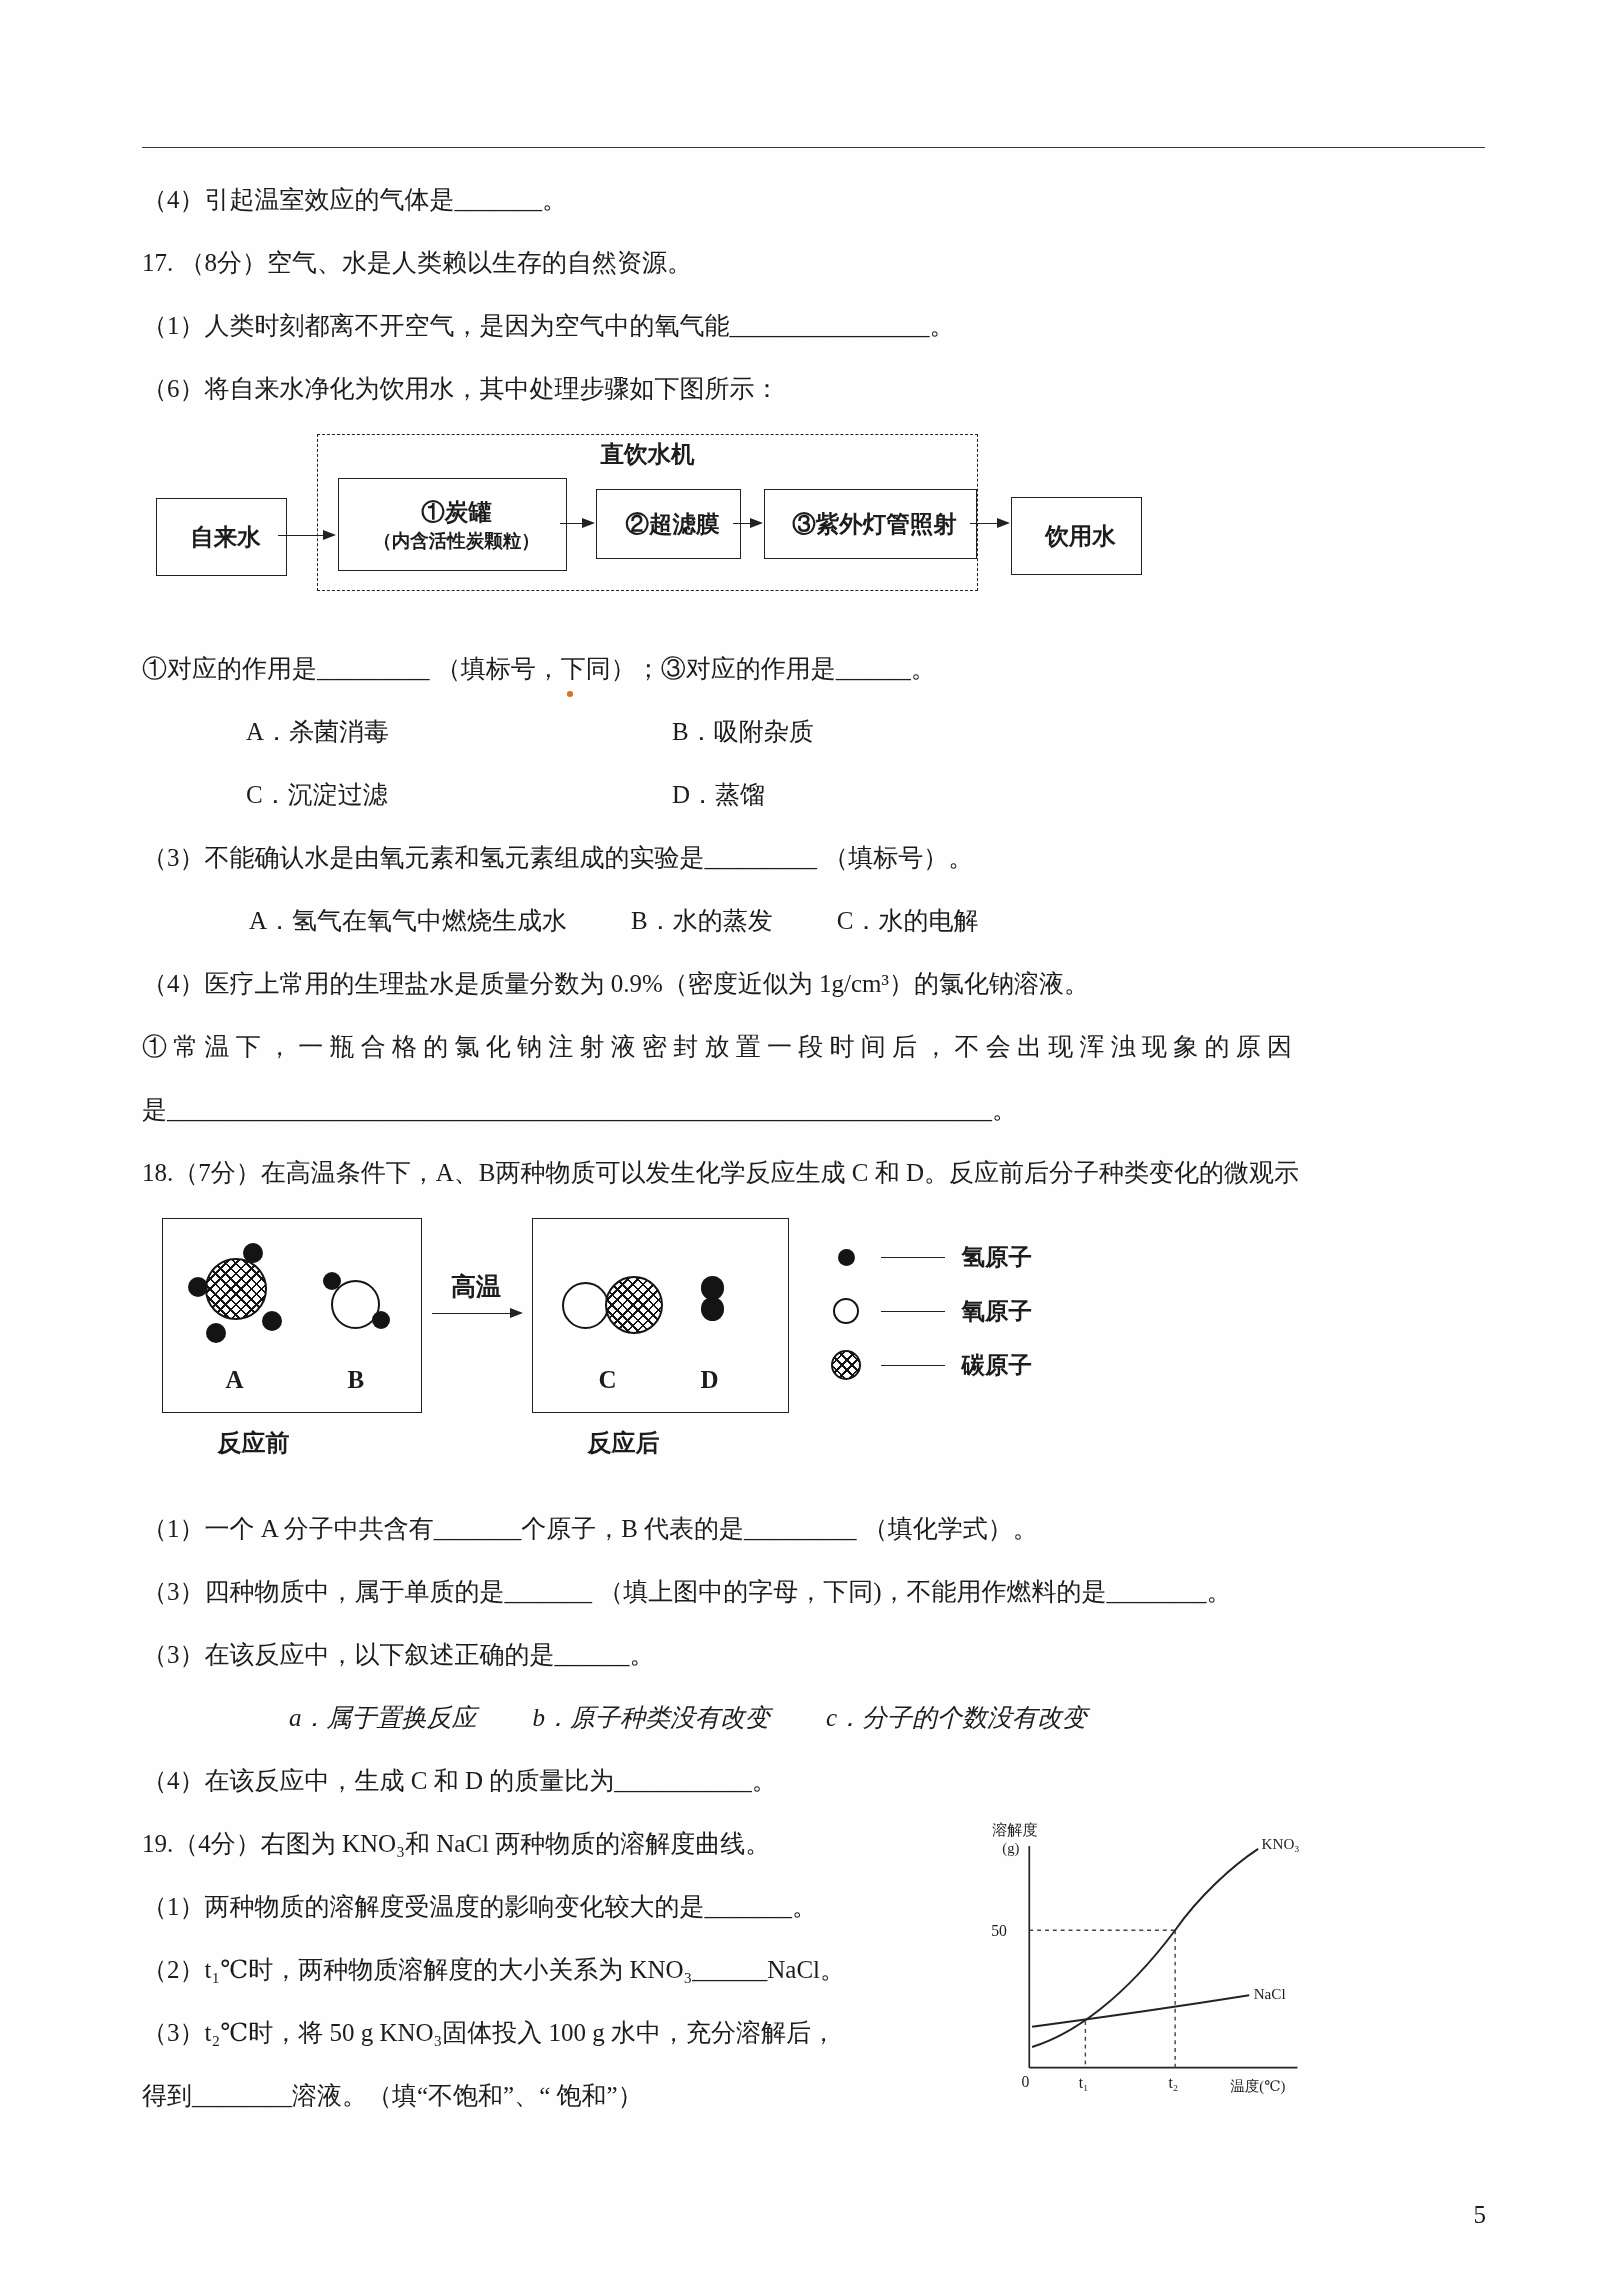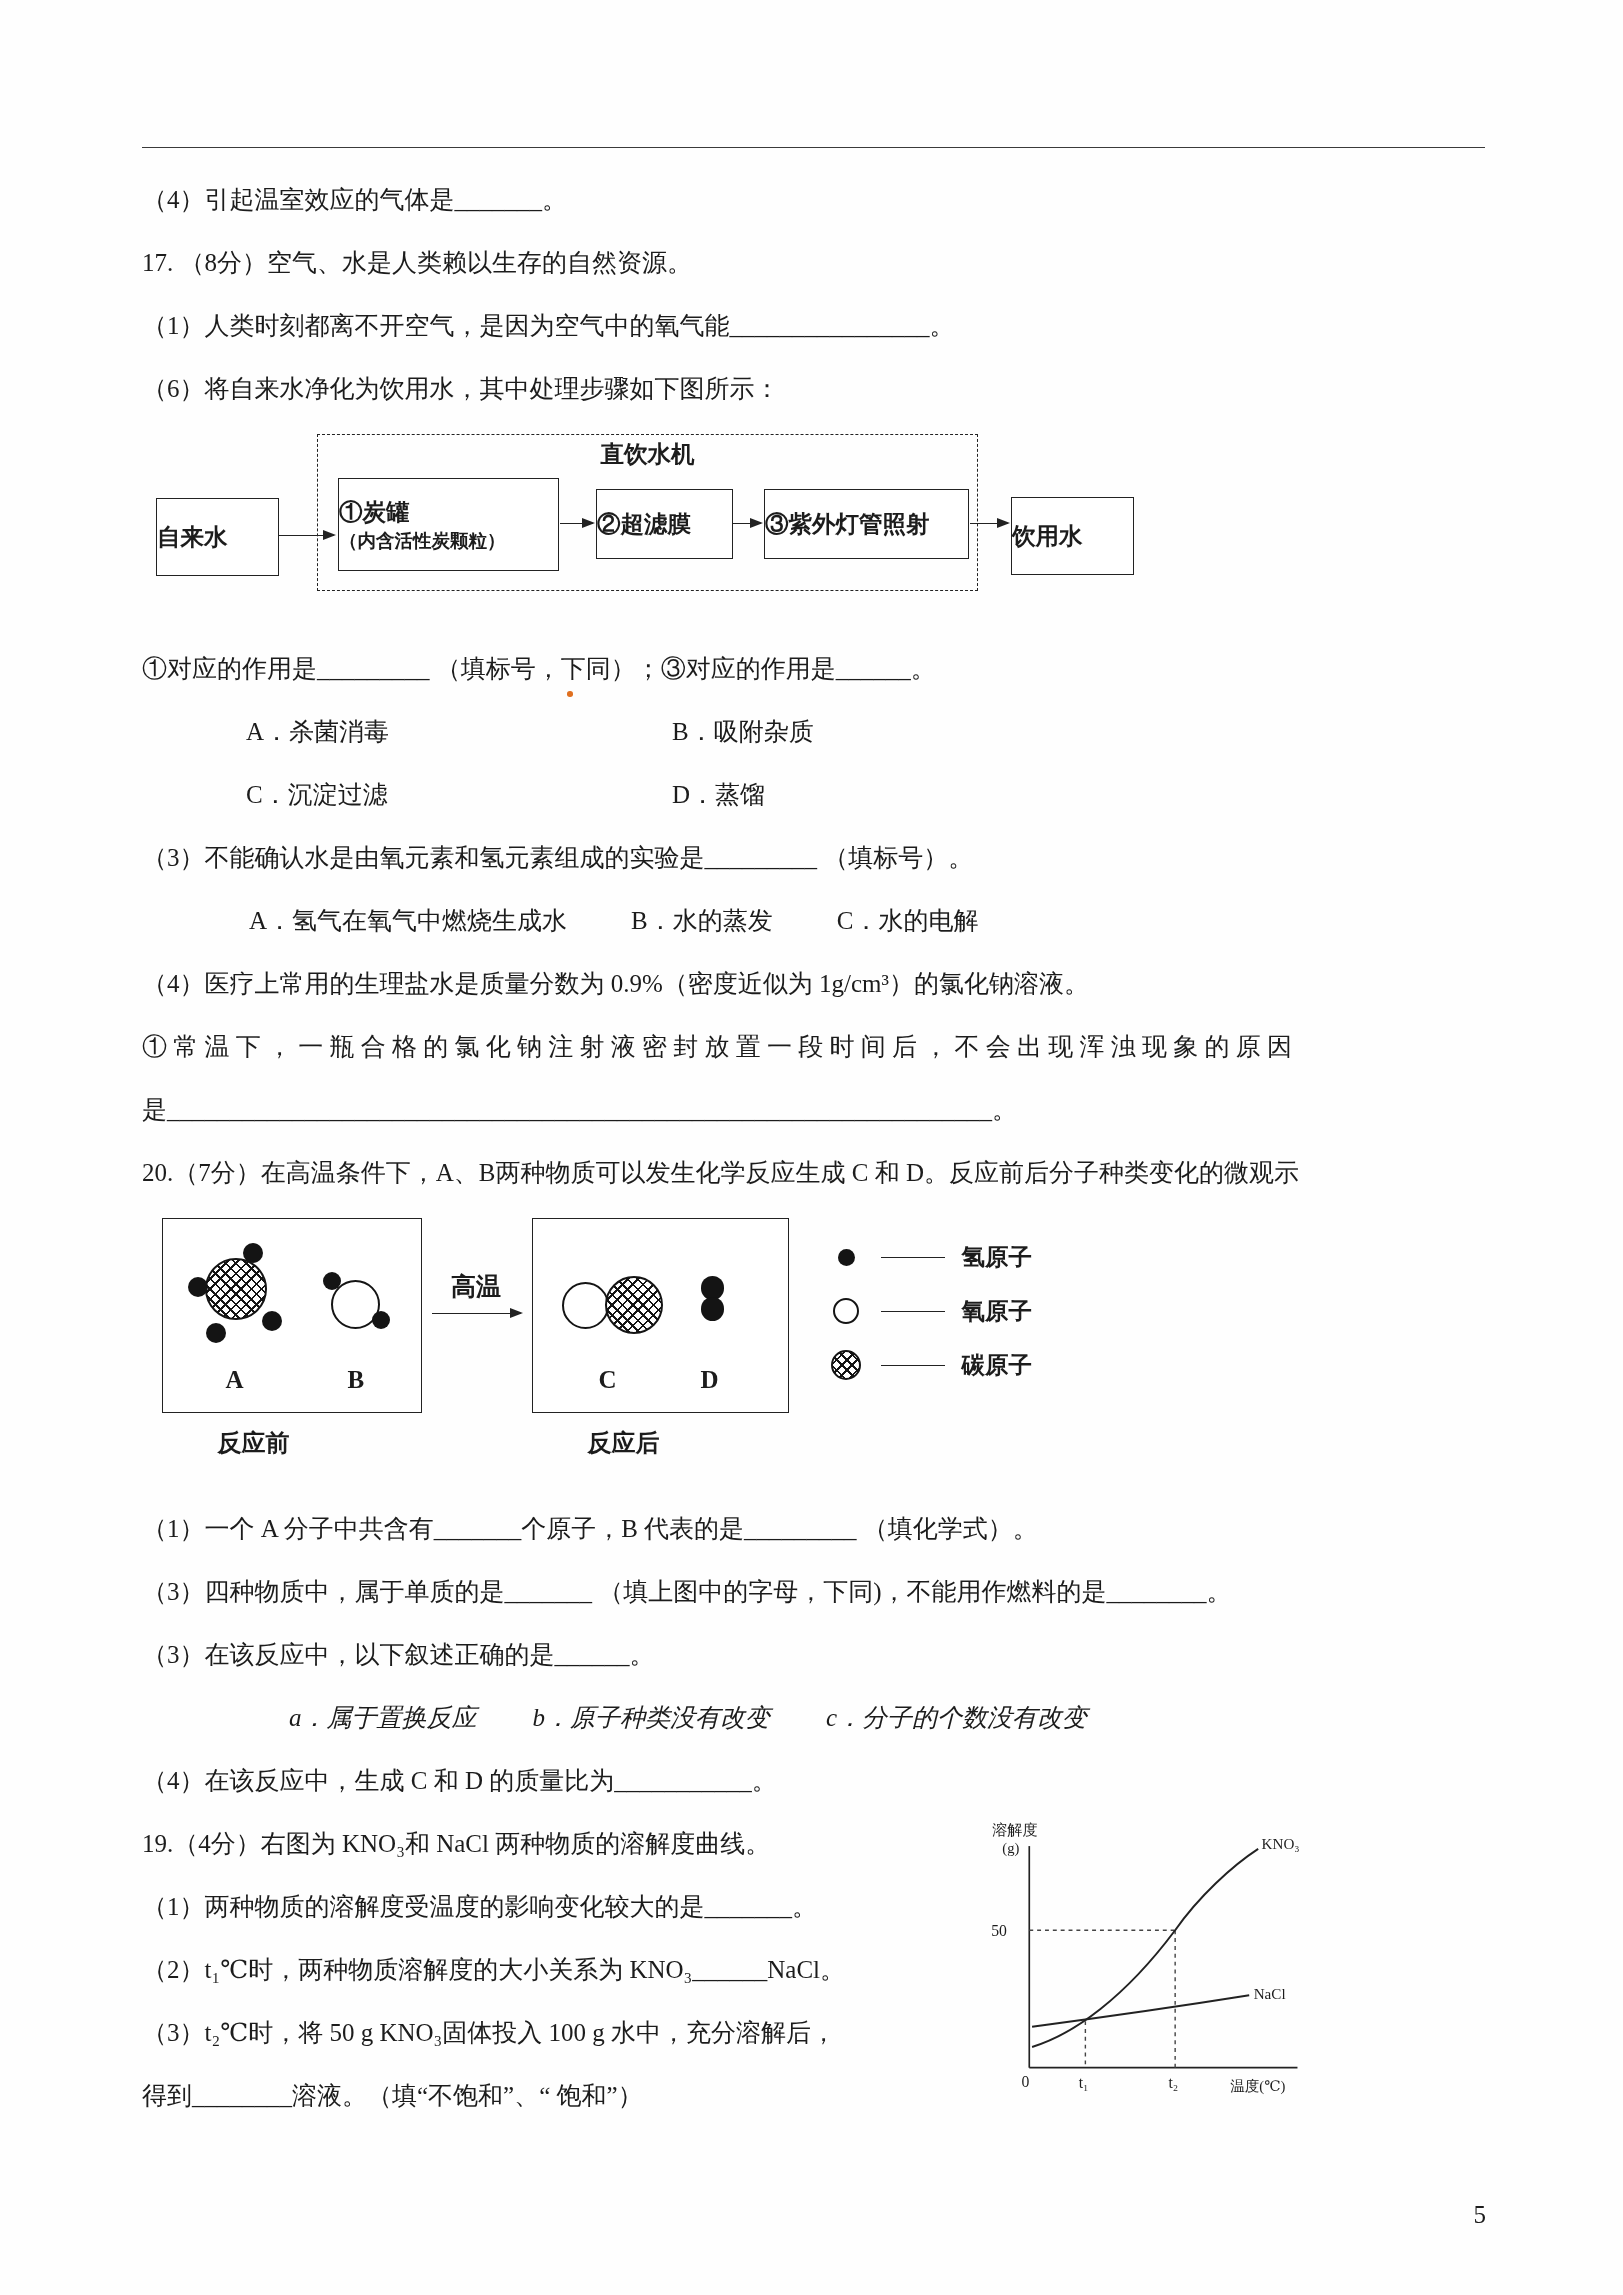--- a/index.html
+++ b/index.html
@@ -15,21 +15,21 @@
   .i3{margin-left:85px;}
 
   
   .optgrid{display:grid;grid-template-columns:426px auto;row-gap:27px;margin:0 0 27px 104px;font-size:25px;line-height:36px;}
   .optrow{display:flex;gap:64px;margin:0 0 27px 107px;font-size:25px;line-height:36px;}
   .abcrow{display:flex;gap:56px;margin:0 0 27px 147px;font-size:25px;line-height:36px;font-style:italic;}
 
   
   .flow{position:relative;height:177px;margin:10px 0 40px 0;font-size:23.5px;}
   .fbox{position:absolute;border:1.7px solid #222;background:#fff;display:flex;flex-direction:column;
-        align-items:flex-start;justify-content:center;text-align:center;font-weight:bold;}
+        align-items:center;justify-content:center;text-align:center;font-weight:bold;padding-left:8px;}
   .fb-src{left:14px;top:64px;width:121px;height:76px;}
   .fb-s1{left:196px;top:44px;width:219px;height:91px;}
   .fb-s1 .l2{font-size:18.5px;font-weight:bold;}
   .fb-s2{left:454px;top:55px;width:135px;height:68px;}
   .fb-s3{left:622px;top:55px;width:203px;height:68px;}
   .fb-dst{left:869px;top:63px;width:121px;height:76px;}
   .dashedbox{position:absolute;left:175px;top:0;width:659px;height:155px;border:1.7px dashed #222;}
   .machine{position:absolute;top:3.4px;left:0;right:0;text-align:center;font-weight:bold;font-size:23.5px;}
   .farrow{position:absolute;height:0;border-top:1.7px solid #222;}
   .farrow::after{content:"";position:absolute;right:-2.2px;top:-6.2px;width:0;height:0;
@@ -116,21 +116,21 @@
     <div class="optrow">
       <span>A．氢气在氧气中燃烧生成水</span>
       <span>B．水的蒸发</span>
       <span>C．水的电解</span>
     </div>
 
     <p class="ln i1">（4）医疗上常用的生理盐水是质量分数为 0.9%（密度近似为 1g/cm³）的氯化钠溶液。</p>
     <p class="ln i2">① 常 温 下 ， 一 瓶 合 格 的 氯 化 钠 注 射 液 密 封 放 置 一 段 时 间 后 ， 不 会 出 现 浑 浊 现 象 的 原 因</p>
     <p class="ln i2">是__________________________________________________________________。</p>
 
-    <p class="ln">20.（7分）在高温条件下，A、B两种物质可以发生化学反应生成 C 和 D。反应前后分子种类变化的微观示</p>
+    <p class="ln">18.（7分）在高温条件下，A、B两种物质可以发生化学反应生成 C 和 D。反应前后分子种类变化的微观示</p>
 
     <div class="mol">
       <div class="mbox mb-left">
 
         <span class="atom at-c" style="left:42px;top:39px;width:62px;height:62px;"></span>
         <span class="atom at-h" style="left:80px;top:23.5px;width:20px;height:20px;"></span>
         <span class="atom at-h" style="left:25px;top:58px;width:20px;height:20px;"></span>
         <span class="atom at-h" style="left:43px;top:104px;width:20px;height:20px;"></span>
         <span class="atom at-h" style="left:99px;top:92px;width:20px;height:20px;"></span>
 

